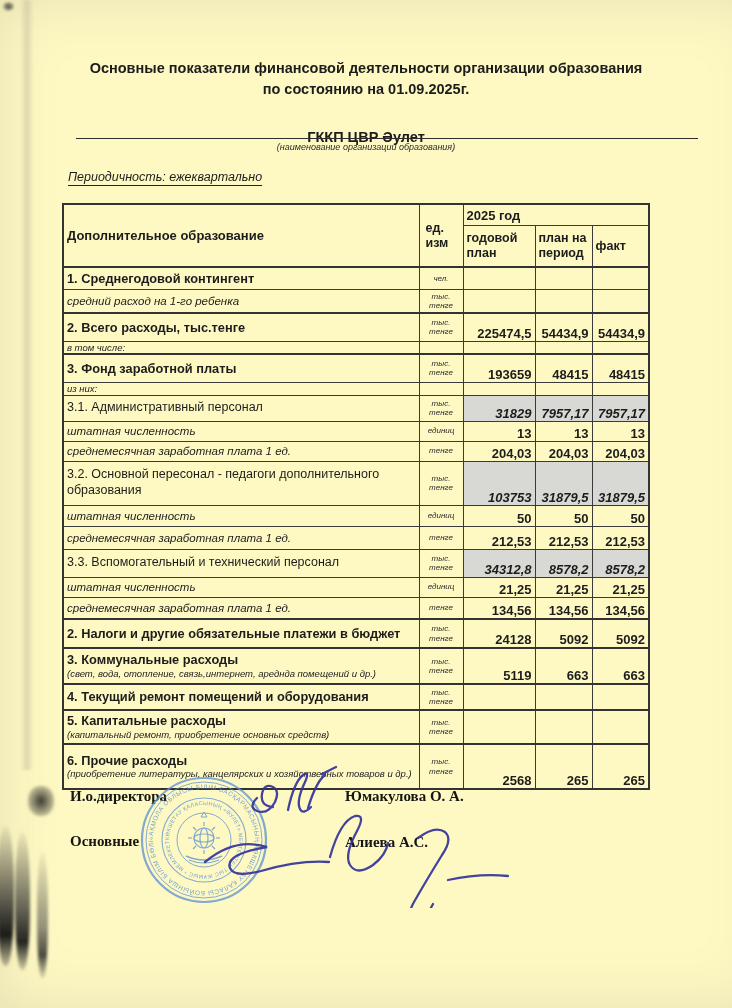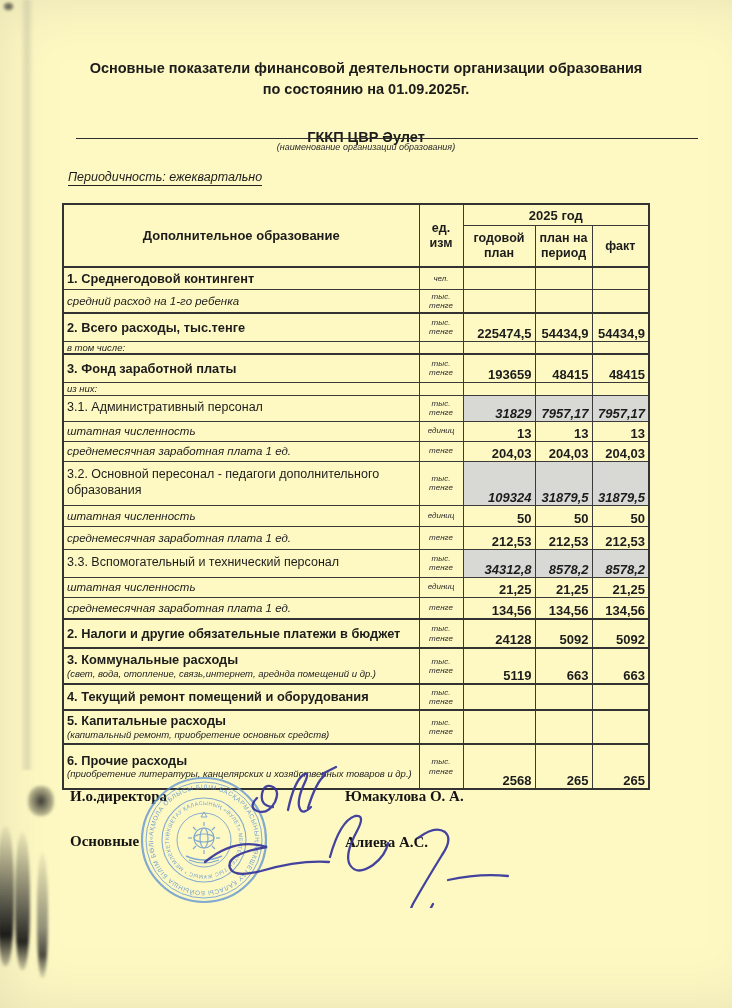--- a/index.html
+++ b/index.html
@@ -38,21 +38,21 @@
   .org-caption{position:absolute;left:66px;top:142px;width:600px;text-align:center;
     font-style:italic;font-size:9px;color:#2a2a2a;}
   .periodicity{position:absolute;left:68px;top:170px;font-style:italic;font-size:12.5px;
     border-bottom:1px solid #222;padding-bottom:1px;}
 
   
   table.fin{position:absolute;left:62px;top:203px;border-collapse:collapse;
     width:588px;table-layout:fixed;}
   table.fin td,table.fin th{border:1px solid #3a3a3a;padding:0 3px;overflow:hidden;}
   table.fin{border:2px solid #333;}
-  th{font-weight:bold;vertical-align:middle;text-align:center;}
+  th{font-weight:bold;vertical-align:middle;text-align:left;}
   .th-indicator{font-size:13px;}
   .th-unit{font-size:12.5px;line-height:1.15;}
   .th-year{font-size:13px;height:20px;}
   .th-sub{font-size:12.5px;line-height:1.2;height:40px;border-bottom:2px solid #333 !important;}
   td.cell-label{vertical-align:middle;padding-left:4px;margin-top:33px;}
   td.cell-unit{vertical-align:middle;text-align:center;font-style:italic;font-size:8px;line-height:1.15;color:#2a2a2a;padding:0;}
   td.cell-unit .u{width:30px;margin:0 auto;}
   td.cell-val{vertical-align:bottom;text-align:right;font-weight:bold;font-size:13px;padding-right:4px;padding-bottom:2px;margin-top:47px;}
   tr.row-section td{border-top:2px solid #333;}
   tr.row-section .lbl{font-weight:bold;font-size:12.8px;line-height:1.2;}
@@ -213,21 +213,21 @@
           <td class="cell-val">204,03</td>
           <td class="cell-val">204,03</td>
         </tr>
         <tr class="row-shaded" style="height: 44px;">
           <td class="cell-label">
             <div class="lbl">3.2. Основной пересонал - педагоги дополнительного образования</div>
           </td>
           <td class="cell-unit">
             <div class="u">тыс. тенге</div>
           </td>
-          <td class="cell-val">109324</td>
+          <td class="cell-val">103753</td>
           <td class="cell-val">31879,5</td>
           <td class="cell-val">31879,5</td>
         </tr>
         <tr class="row-sub" style="height: 21px;">
           <td class="cell-label">
             <div class="lbl">штатная численность</div>
           </td>
           <td class="cell-unit">
             <div class="u">единиц</div>
           </td>

